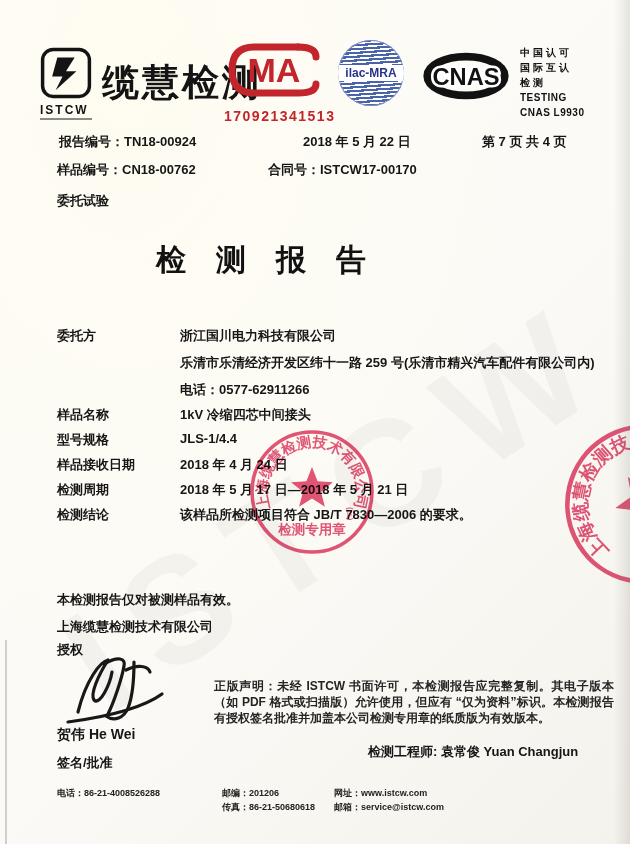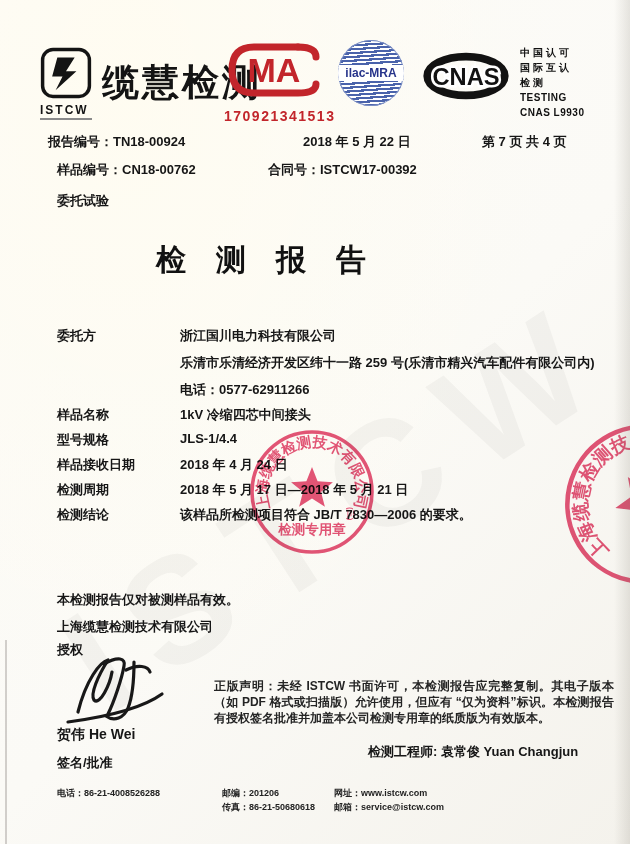--- a/index.html
+++ b/index.html
@@ -104,26 +104,26 @@
   </div>
 
   <div class="abs accr" style="left:520px;top:45px;">
     <div>中国认可</div>
     <div>国际互认</div>
     <div>检测</div>
     <div class="en">TESTING</div>
     <div class="en">CNAS L9930</div>
   </div>
 
-  <div class="abs meta" style="left:48px;top:133px;"><span>报告编号：</span><span>TN18-00924</span></div>
+  <div class="abs meta" style="left:59px;top:133px;"><span>报告编号：</span><span>TN18-00924</span></div>
   <div class="abs meta" style="left:303px;top:133px;">2018 年 5 月 22 日</div>
   <div class="abs meta" style="left:482px;top:133px;">第 7 页 共 4 页</div>
 
   <div class="abs meta" style="left:57px;top:161px;"><span>样品编号：</span><span>CN18-00762</span></div>
-  <div class="abs meta" style="left:268px;top:161px;"><span>合同号：</span><span>ISTCW17-00392</span></div>
+  <div class="abs meta" style="left:268px;top:161px;"><span>合同号：</span><span>ISTCW17-00170</span></div>
 
   <div class="abs meta" style="left:57px;top:192px;">委托试验</div>
 
   <div class="abs report-title" style="left:0;top:240px;">检测报告</div>
 
   <div class="abs frow" style="left:0;top:327px;width:630px;">
     <span class="lbl">委托方</span>
     <span class="val">浙江国川电力科技有限公司</span>
   </div>
   <div class="abs frow" style="left:0;top:354px;width:630px;">

